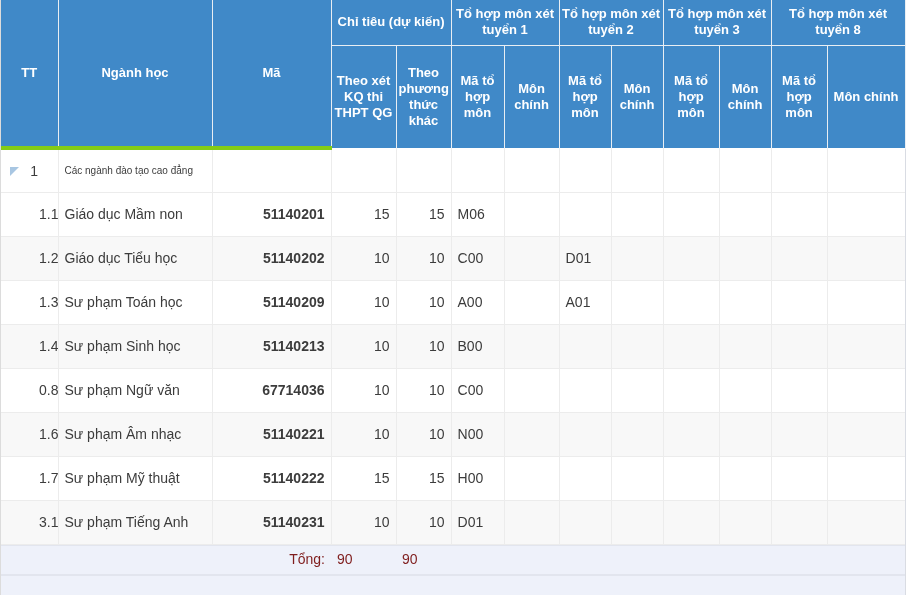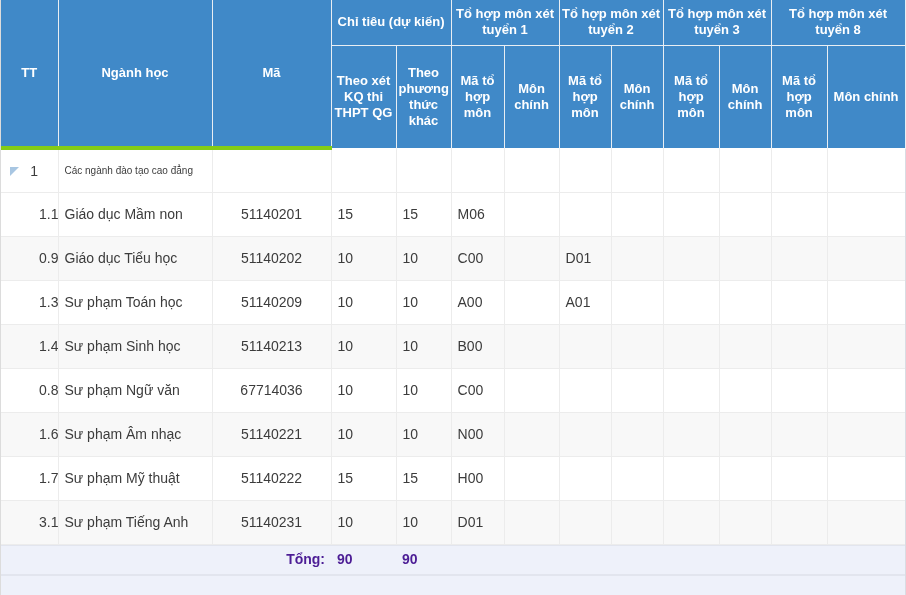--- a/index.html
+++ b/index.html
@@ -87,22 +87,22 @@
   tbody td.last-col {
     border-right: none;
   }
 
   td.c-tt {
     text-align: right;
     position: relative;
     padding-left: 38px;
   }
   td.c-name { text-align: left; }
-  td.c-code { text-align: center; }
-  td.c-num  { text-align: left; }
+  td.c-code { text-align: right; font-weight: bold; }
+  td.c-num  { text-align: right; }
   td.c-sub  { text-align: left; }
 
   tr.group-row td {
     background: #ffffff;
     white-space: normal;
     height: 44px;
   }
   tr.group-row td.c-tt {
     text-align: center;
     padding-left: 16px;
@@ -132,22 +132,22 @@
     height: 28px;
   }
   table.foot {
     border-collapse: collapse;
     table-layout: fixed;
     width: 904px;
   }
   table.foot td {
     height: 27px;
     font-size: 14px;
-    font-weight: bold;
-    color: #4c1d95;
+    font-weight: normal;
+    color: #7f1d1d;
     background: #eef1fa;
     padding: 0 6px;
     box-sizing: border-box;
     vertical-align: middle;
     border: none;
   }
   td.foot-label { text-align: right; }
   td.foot-num   { text-align: left; }
 
   .bottom-pad {
@@ -229,21 +229,21 @@
           <td class="c-sub">M06</td>
           <td class="c-sub"></td>
           <td class="c-sub"></td>
           <td class="c-sub"></td>
           <td class="c-sub"></td>
           <td class="c-sub"></td>
           <td class="c-sub"></td>
           <td class="c-sub last-col"></td>
         </tr>
         <tr class="alt">
-          <td class="c-tt">0.9</td>
+          <td class="c-tt">1.2</td>
           <td class="c-name">Giáo dục Tiểu học</td>
           <td class="c-code">51140202</td>
           <td class="c-num">10</td>
           <td class="c-num">10</td>
           <td class="c-sub">C00</td>
           <td class="c-sub"></td>
           <td class="c-sub">D01</td>
           <td class="c-sub"></td>
           <td class="c-sub"></td>
           <td class="c-sub"></td>

